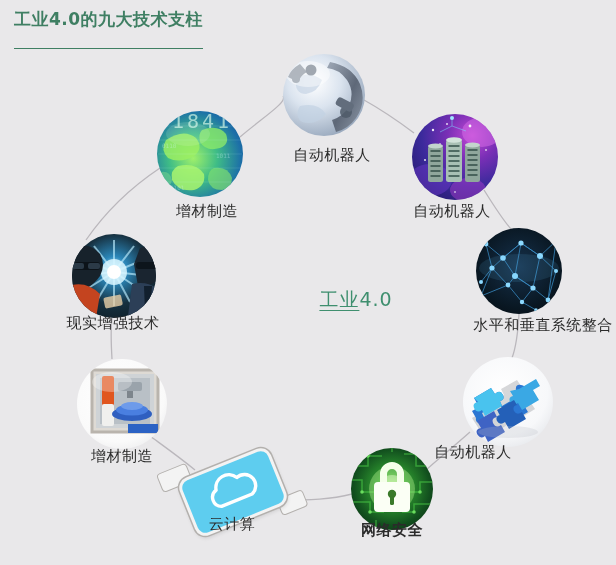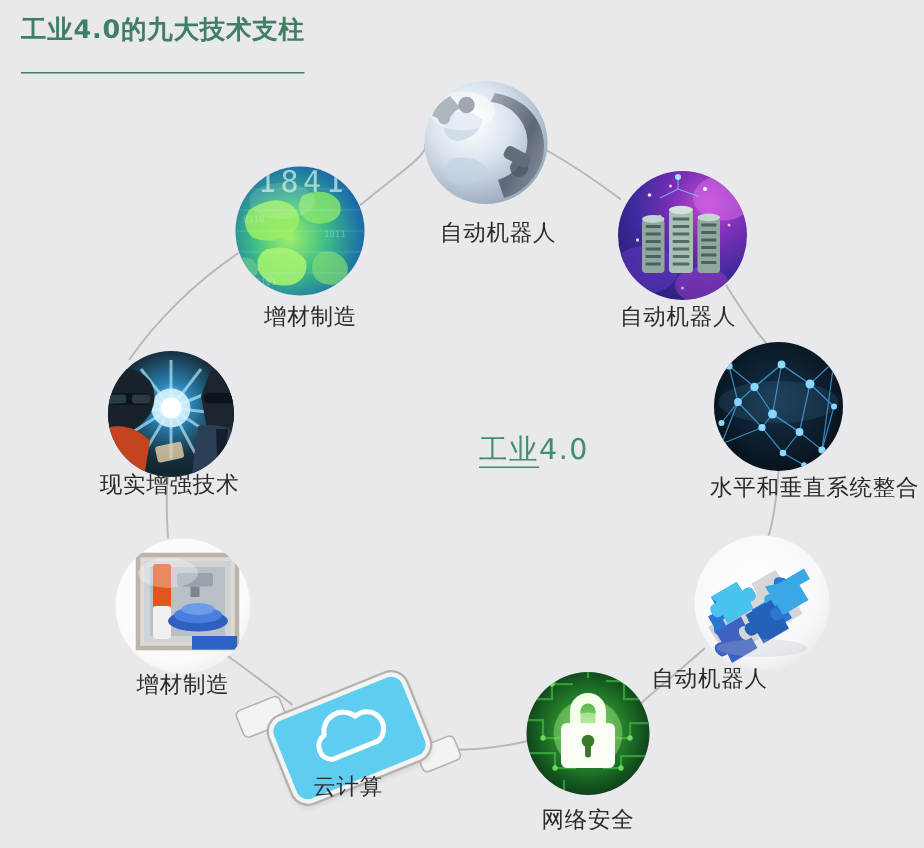--- a/index.html
+++ b/index.html
@@ -448,17 +448,17 @@
 <div class="title">工业4.0的九大技术支柱</div>
 
 <div class="center-label" style="left:336px; top:300px;margin-left:20px;">
   <span class="cjk">工业</span><span>4.0</span>
 </div>
 
 <div class="caption-free" style="left:332px; top:146px;">自动机器人</div>
 <div class="caption-free" style="left:452px; top:202px;">自动机器人</div>
 <div class="caption-free" style="left:543px; top:316px;">水平和垂直系统整合</div>
 <div class="caption-free" style="left:473px; top:443px;">自动机器人</div>
-<div class="caption-free" style="left:392px; top:537px;">网络安全</div>
+<div class="caption-free" style="left:392px; top:521px;font-weight:bold;">网络安全</div>
 <div class="caption-free" style="left:232px; top:515px;">云计算</div>
 <div class="caption-free" style="left:122px; top:447px;font-family:Liberation Mono, monospace;">增材制造</div>
 <div class="caption-free" style="left:113px; top:314px;">现实增强技术</div>
 <div class="caption-free" style="left:207px; top:202px;">增材制造</div>
 
 </body></html>

